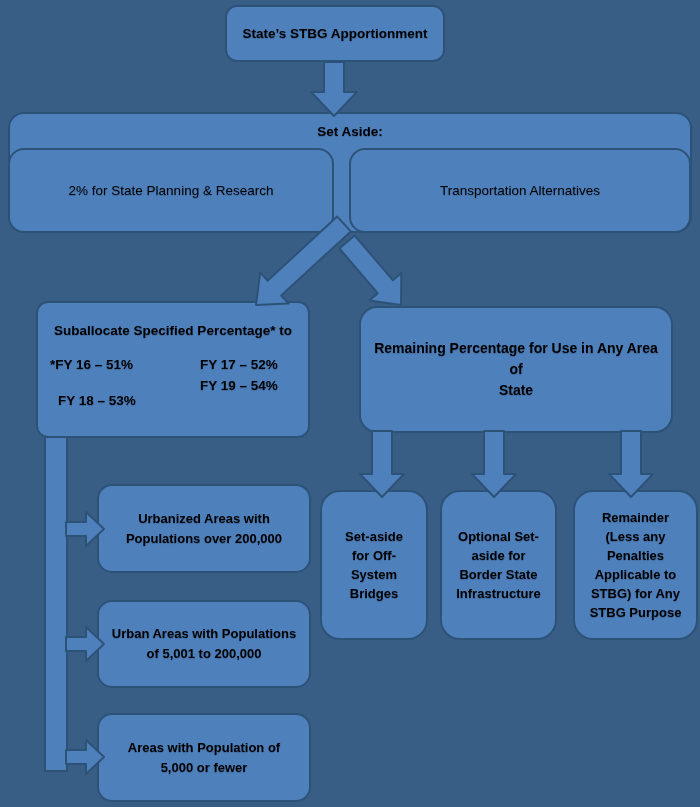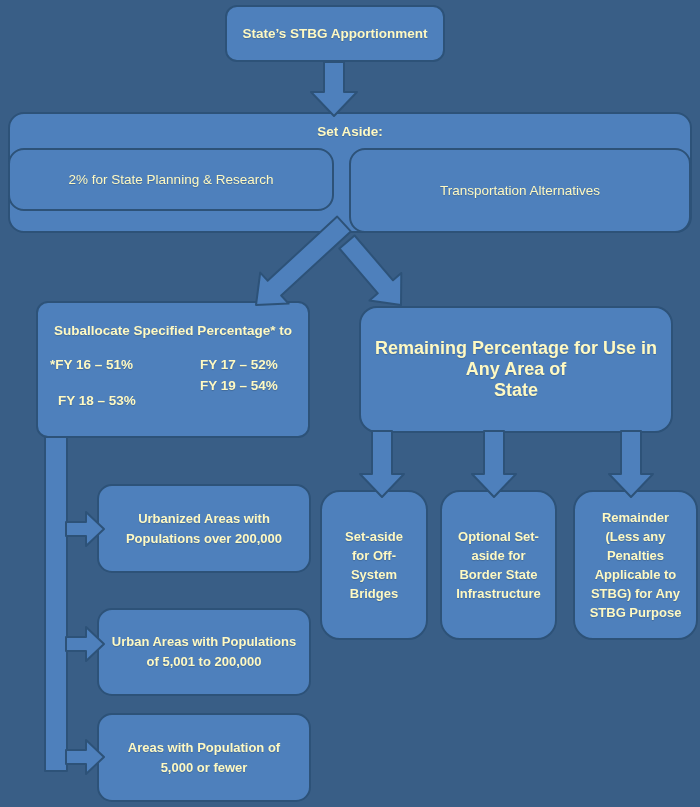--- a/index.html
+++ b/index.html
@@ -4,45 +4,45 @@
 <style>
   html,body{margin:0;padding:0;background:#1f3c59;}
   .page{
     position:relative;width:700px;height:807px;background:#395E86;overflow:hidden;
     font-family:"Liberation Sans",sans-serif;color:#ffffff;
   }
   .page *{box-sizing:border-box;}
   .box{
     position:absolute;background:#4E80BC;border:2px solid #2D5278;border-radius:14px;
     display:flex;align-items:center;justify-content:center;flex-direction:column;
-    text-align:center;color:#fef9c3;font-size:13px;font-weight:600;line-height:20px;
+    text-align:center;color:#000000;font-size:13px;font-weight:600;line-height:20px;
     text-shadow:0 1px 1px rgba(0,0,0,0.18);
   }
   
   #top-box{left:225px;top:5px;width:220px;height:57px;border-radius:12px;font-size:13.5px;}
   
   #setaside-outer{left:8px;top:112px;width:684px;height:121px;border-radius:16px;
     justify-content:flex-start;}
   #setaside-outer .heading{margin-top:8px;font-size:13.5px;}
-  #setaside-left{left:8px;top:148px;width:326px;height:63px;border-radius:16px;font-size:13.5px;font-weight:400;}
+  #setaside-left{left:8px;top:148px;width:326px;height:85px;border-radius:16px;font-size:13.5px;font-weight:400;}
   #setaside-right{left:349px;top:148px;width:342px;height:85px;border-radius:16px;font-size:13.5px;font-weight:400;}
   
   #suballocate{left:36px;top:301px;width:274px;height:137px;border-radius:12px;
     display:block;text-align:left;padding:9px 12px 0 12px;font-weight:700;font-size:13.5px;line-height:21px;}
   #suballocate .title{text-align:center;margin-top:8px;}
   #suballocate .fy-table{display:flex;margin-top:13px;}
   #suballocate .fy-col1{width:150px;}
   #suballocate .fy-col1 div:nth-child(n+2){padding-left:8px;margin-top:15px;}
   
   #remaining{left:359px;top:306px;width:314px;height:127px;border-radius:18px;
-    font-size:18px;line-height:21px;padding:16px 10px;}
+    font-size:14px;line-height:21px;padding:16px 10px;}
   
   .pop-box{left:97px;width:214px;height:89px;border-radius:15px;}
   #pop-1{top:484px;padding:16px 18px;}
-  #pop-2{top:600px;height:88px;padding:0 10px;margin-top:8px;}
+  #pop-2{top:600px;height:88px;padding:0 10px;}
   #pop-3{top:713px;padding:0 18px;}
   
   .use-box{top:490px;height:150px;border-radius:20px;line-height:19px;}
   #use-1{left:320px;width:108px;padding:0 13px;justify-content:center;}
   #use-2{left:440px;width:117px;padding:0 7px;}
   #use-3{left:573px;width:125px;padding:0 14px;}
   
   #arrow-layer{position:absolute;left:0;top:0;width:700px;height:807px;z-index:5;pointer-events:none;}
   #arrow-layer polygon,#arrow-layer rect{fill:#4E80BC;stroke:#2D5278;stroke-width:2;stroke-linejoin:round;}
 </style>

